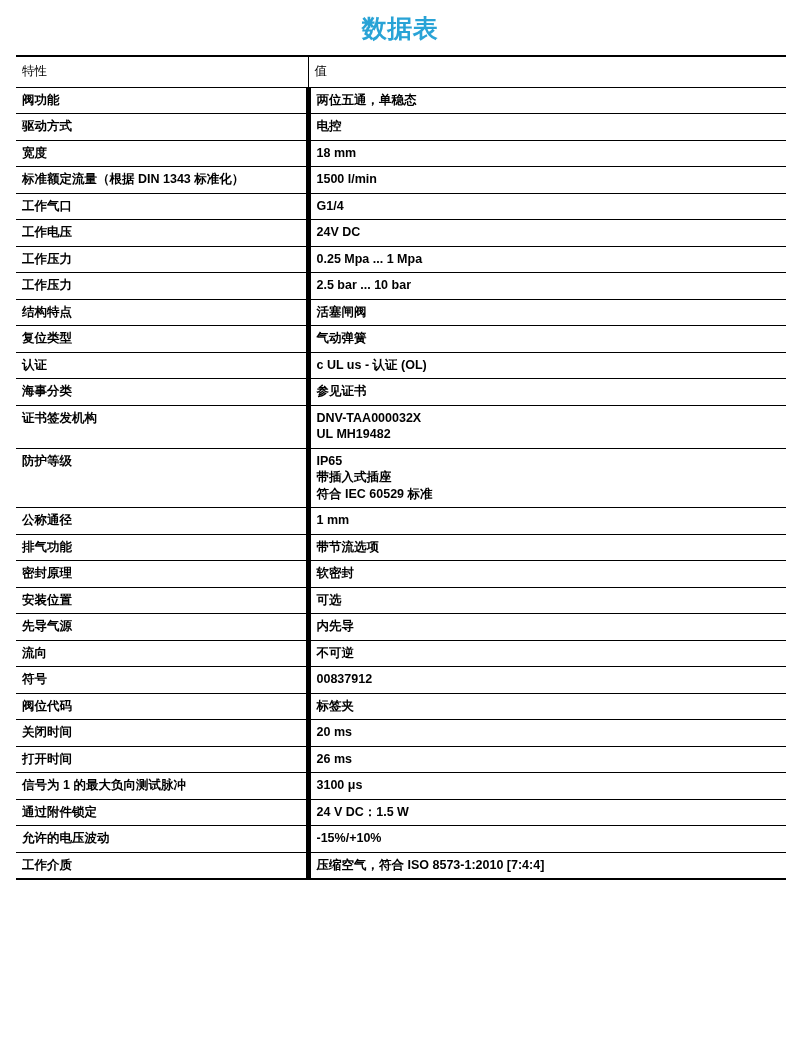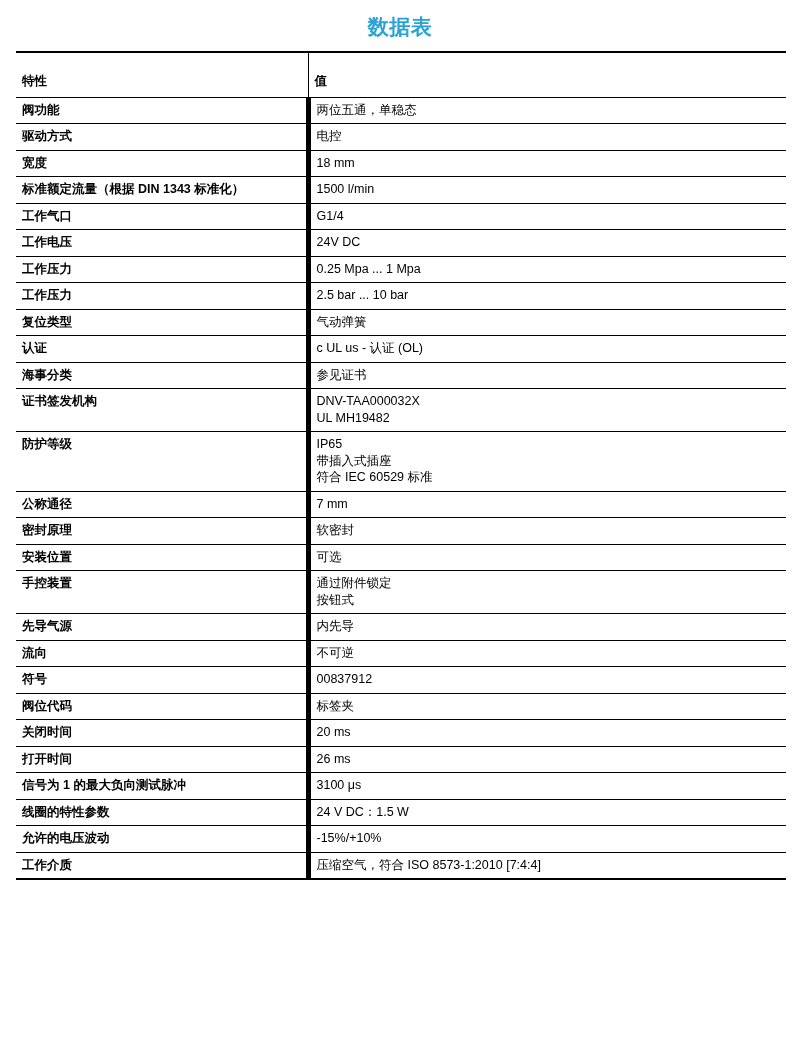--- a/index.html
+++ b/index.html
@@ -15,21 +15,21 @@
     overflow: hidden;
   }
   .page {
     width: 800px;
     box-sizing: border-box;
     padding: 0;
   }
   .page-title {
     text-align: center;
     color: #29a3d6;
-    font-size: 21px;
+    font-size: 25px;
     font-weight: bold;
     line-height: 1;
     padding-top: 16px;
     padding-bottom: 14px;
     letter-spacing: 0.5px;
   }
   table.spec-table {
     width: 770px;
     margin: 0 14px 0 16px;
     border-collapse: collapse;
@@ -42,34 +42,34 @@
   table.spec-table th,
   table.spec-table td {
     border-bottom: 1px solid #000000;
     vertical-align: top;
     padding: 4px 6px 5px 6px;
     font-size: 12.5px;
     line-height: 1.32;
     text-align: left;
   }
   table.spec-table tr.header-row th {
-    font-weight: bold;
+    font-weight: normal;
     border-bottom: 1px solid #000000;
-    padding-top: 20px;
+    padding-top: 6px;
     padding-bottom: 7px;
   }
   table.spec-table td.prop {
     font-weight: bold;
     border-right: 5px solid #000000;
   }
   table.spec-table th.prop {
     border-right: 1px solid #000000;
   }
   table.spec-table td.val {
-    font-weight: normal;
+    font-weight: bold;
   }
   table.spec-table tr:last-child td {
     border-bottom: none;
   }
   .val-line {
     display: block;
     white-space: pre-wrap;
   }
 </style>
 </head>
@@ -131,20 +131,26 @@
             <span class="val-line">0.25 Mpa ... 1 Mpa</span>
           </td>
         </tr>
         <tr>
           <td class="prop">工作压力</td>
           <td class="val">
             <span class="val-line">2.5 bar ... 10 bar</span>
           </td>
         </tr>
         <tr>
+          <td class="prop">结构特点</td>
+          <td class="val">
+            <span class="val-line">活塞闸阀</span>
+          </td>
+        </tr>
+        <tr>
           <td class="prop">复位类型</td>
           <td class="val">
             <span class="val-line">气动弹簧</span>
           </td>
         </tr>
         <tr>
           <td class="prop">认证</td>
           <td class="val">
             <span class="val-line">c UL us - 认证 (OL)</span>
           </td>
@@ -166,43 +172,42 @@
           <td class="prop">防护等级</td>
           <td class="val">
             <span class="val-line">IP65</span>
             <span class="val-line">带插入式插座</span>
             <span class="val-line">符合 IEC 60529 标准</span>
           </td>
         </tr>
         <tr>
           <td class="prop">公称通径</td>
           <td class="val">
-            <span class="val-line">7 mm</span>
+            <span class="val-line">1 mm</span>
+          </td>
+        </tr>
+        <tr>
+          <td class="prop">排气功能</td>
+          <td class="val">
+            <span class="val-line">带节流选项</span>
           </td>
         </tr>
         <tr>
           <td class="prop">密封原理</td>
           <td class="val">
             <span class="val-line">软密封</span>
           </td>
         </tr>
         <tr>
           <td class="prop">安装位置</td>
           <td class="val">
             <span class="val-line">可选</span>
           </td>
         </tr>
         <tr>
-          <td class="prop">手控装置</td>
-          <td class="val">
-            <span class="val-line">通过附件锁定</span>
-            <span class="val-line">按钮式</span>
-          </td>
-        </tr>
-        <tr>
           <td class="prop">先导气源</td>
           <td class="val">
             <span class="val-line">内先导</span>
           </td>
         </tr>
         <tr>
           <td class="prop">流向</td>
           <td class="val">
             <span class="val-line">不可逆</span>
           </td>
@@ -231,21 +236,21 @@
             <span class="val-line">26 ms</span>
           </td>
         </tr>
         <tr>
           <td class="prop">信号为 1 的最大负向测试脉冲</td>
           <td class="val">
             <span class="val-line">3100 μs</span>
           </td>
         </tr>
         <tr>
-          <td class="prop">线圈的特性参数</td>
+          <td class="prop">通过附件锁定</td>
           <td class="val">
             <span class="val-line">24 V DC：1.5 W</span>
           </td>
         </tr>
         <tr>
           <td class="prop">允许的电压波动</td>
           <td class="val">
             <span class="val-line">-15%/+10%</span>
           </td>
         </tr>

